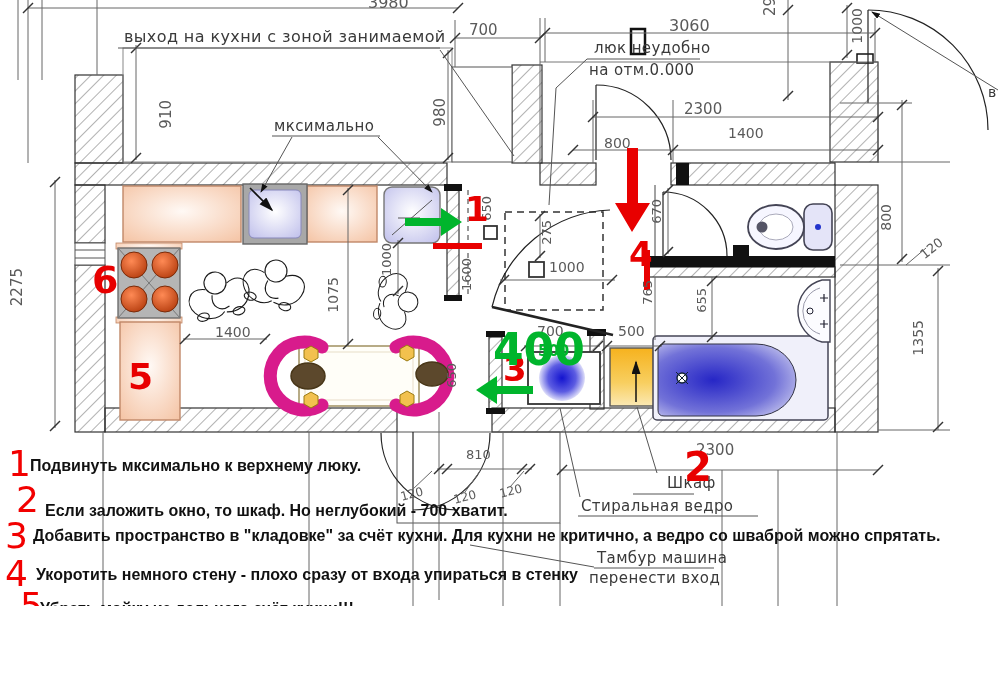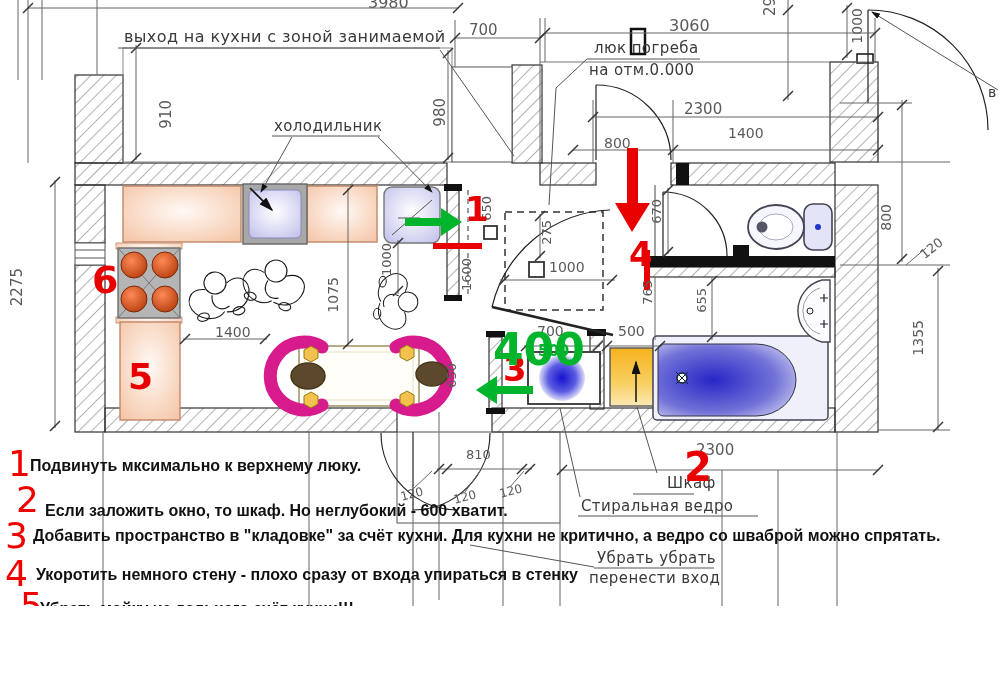--- a/index.html
+++ b/index.html
@@ -390,43 +390,43 @@
   <div class="dim" style="left:618px;top:323px">500</div>
   <div class="dim vtext" style="left:444px;top:363px;font-size:13px">650</div>
   <div class="dim" style="left:466px;top:447px;font-size:13px">810</div>
   <div class="dim rot14" style="left:399px;top:490px;font-size:12px">120</div>
   <div class="dim rot14" style="left:452px;top:493px;font-size:12px">120</div>
   <div class="dim rot14" style="left:498px;top:487px;font-size:12px">120</div>
   <div class="dim" style="left:696px;top:441px;font-size:15px">2300</div>
   <div class="dim faint" style="left:222px;top:614px;font-size:16px">3230</div>
 
   <div class="cad" style="left:124px;top:27px;font-size:16px">выход на кухни с зоной занимаемой</div>
-  <div class="cad" style="left:274px;top:117px">холодильник</div>
-  <div class="cad" style="left:594px;top:39px">люк погреба</div>
+  <div class="cad" style="left:274px;top:117px">мксимально</div>
+  <div class="cad" style="left:594px;top:39px">люк неудобно</div>
   <div class="cad" style="left:589px;top:61px">на отм.0.000</div>
   <div class="cad" style="left:667px;top:474px">Шкаф</div>
   <div class="cad" style="left:581px;top:497px">Стиральная ведро</div>
-  <div class="cad" style="left:597px;top:549px">Убрать убрать</div>
+  <div class="cad" style="left:597px;top:549px">Тамбур машина</div>
   <div class="cad" style="left:589px;top:569px">перенести вход</div>
   <div class="cad" style="left:988px;top:84px;font-size:14px">в</div>
 
   <div class="mark red" style="left:465px;top:192px;font-size:34px">1</div>
   <div class="mark red" style="left:684px;top:447px;font-size:40px">2</div>
   <div class="mark red" style="left:503px;top:352px;font-size:34px">3</div>
   <div class="mark red" style="left:629px;top:237px;font-size:34px">4</div>
   <div class="mark red" style="left:128px;top:359px;font-size:36px">5</div>
   <div class="mark red" style="left:92px;top:261px;font-size:38px">6</div>
   <div class="mark green" style="left:493px;top:328px;font-size:44px">400</div>
   <div class="mark green" style="left:538px;top:344px;font-size:15px">500</div>
 
   <div class="note-num" style="left:8px;top:446px">1</div>
   <div class="note-text" style="left:30px;top:457px">Подвинуть мксимально к верхнему люку.</div>
 
   <div class="note-num" style="left:16px;top:482px">2</div>
-  <div class="note-text" style="left:45px;top:502px">Если заложить окно, то шкаф. Но неглубокий - 600 хватит.</div>
+  <div class="note-text" style="left:45px;top:502px">Если заложить окно, то шкаф. Но неглубокий - 700 хватит.</div>
 
   <div class="note-num" style="left:5px;top:518px">3</div>
   <div class="note-text" style="left:33px;top:527px">Добавить пространство в "кладовке" за счёт кухни. Для кухни не критично, а ведро со шваброй можно спрятать.</div>
 
   <div class="note-num" style="left:5px;top:556px">4</div>
   <div class="note-text" style="left:36px;top:566px">Укоротить немного стену - плохо сразу от входа упираться в стенку</div>
 
   <div class="note-num" style="left:20px;top:588px">5</div>
   <div class="note-text" style="left:40px;top:600px">Убрать мойку из дальнего счёт кухни!!!</div>
 

